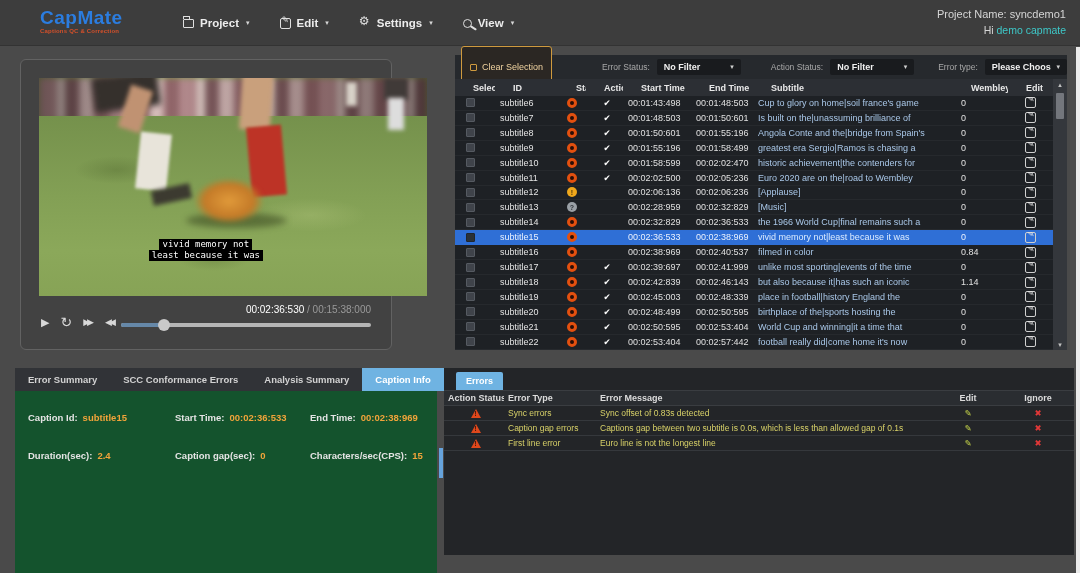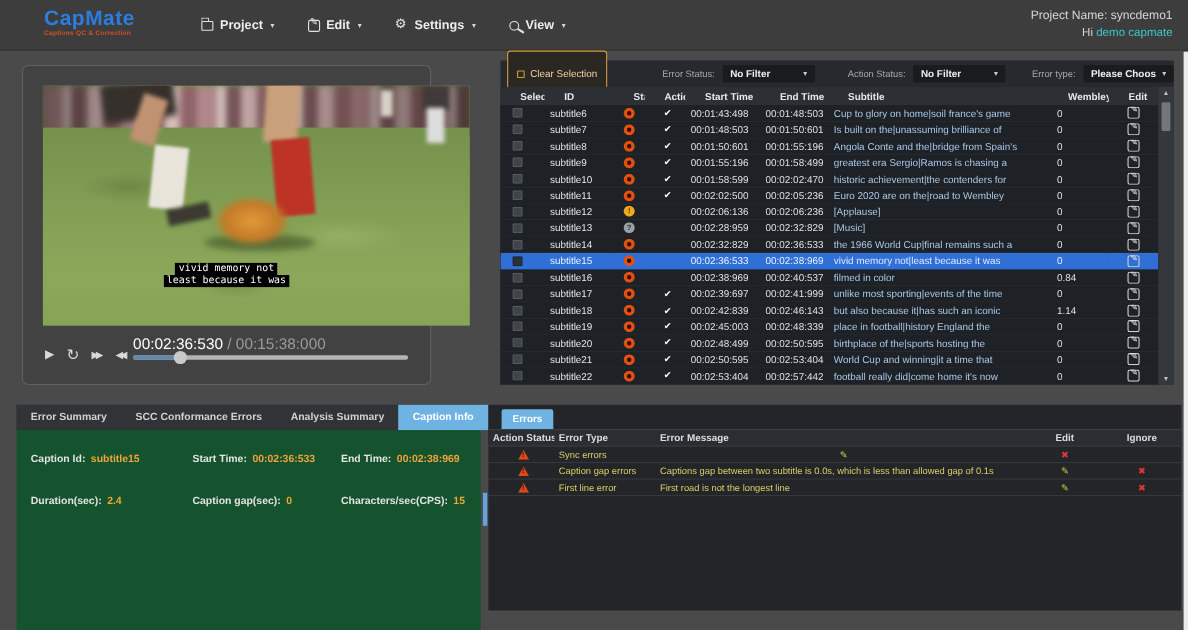--- a/index.html
+++ b/index.html
@@ -42,21 +42,21 @@
   .p1-shoe{position:absolute;left:29%;top:50%;width:10%;height:7%;background:#3c3a30;filter:blur(2px);transform:rotate(-12deg)}
   .p2-thigh{position:absolute;left:52%;top:-4%;width:8%;height:28%;background:#c9a07c;filter:blur(2px);transform:rotate(4deg)}
   .p2-sock{position:absolute;left:54%;top:22%;width:9%;height:32%;background:#bd3326;filter:blur(1.5px);transform:rotate(-5deg)}
   .ball-shadow{position:absolute;left:38%;top:62%;width:26%;height:7%;background:rgba(40,50,20,.45);filter:blur(3px);border-radius:50%}
   .ball{position:absolute;left:40%;top:46%;width:18%;height:21%;background:radial-gradient(closest-side,#e09a3a,#c47a28 70%,rgba(150,90,30,0));filter:blur(2px);border-radius:50%}
   .fp1t{position:absolute;right:5%;top:0;width:6%;height:10%;background:#403a38;filter:blur(2px)}
   .fp1{position:absolute;right:6%;top:9%;width:4%;height:15%;background:#ddd;filter:blur(2px)}
   .fp2{position:absolute;right:18%;top:2%;width:3%;height:11%;background:#d8d2c8;filter:blur(2px)}
   .vcap{position:absolute;left:10%;bottom:16%;width:66%;display:flex;flex-direction:column;align-items:center}
   .vcap span{font-family:"DejaVu Sans Mono",monospace;font-size:9px;line-height:11px;color:#fff;background:#000;padding:0 3px;white-space:nowrap}
-  .time-row{position:absolute;left:100px;right:20px;top:244px;text-align:left;font-size:14px;color:#fff}
+  .time-row{position:absolute;left:100px;right:20px;top:244px;text-align:right;font-size:10px;color:#fff}
   .time-sep,.time-total{color:#9a9a9a}
   .controls{position:absolute;left:20px;top:255px;display:flex;align-items:center;gap:11px;color:#d8d8d8}
   .ctl{font-size:11px;cursor:pointer;line-height:14px}
   .ctl-loop{font-size:14px}
   .ctl-ff,.ctl-rew{letter-spacing:-3px;font-size:9px;padding-right:3px}
   .seek{position:absolute;left:100px;right:20px;top:263px;height:4px;background:#b5b5b5;border-radius:2px;cursor:pointer}
   .seek-fill{position:absolute;left:0;top:0;bottom:0;background:#6688a8;border-radius:2px}
   .seek-thumb{position:absolute;top:-4px;width:12px;height:12px;border-radius:50%;background:#c9c9c9;cursor:grab}
 
   
@@ -561,38 +561,39 @@
           <div>Error Message</div>
           <div>Edit</div>
           <div>Ignore</div>
         </div>
       <div>
           <div class="erow egrid">
             <div class="etri-cell">
               <span class="tri"></span>
             </div>
             <div class="etype">Sync errors</div>
+            <div class="emsg">Sync offset of 0.83s detected</div>
             <div class="epencil">✎</div>
             <div class="eignore">✖</div>
           </div>
           <div class="erow egrid">
             <div class="etri-cell">
               <span class="tri"></span>
             </div>
             <div class="etype">Caption gap errors</div>
             <div class="emsg">Captions gap between two subtitle is 0.0s, which is less than allowed gap of 0.1s</div>
             <div class="epencil">✎</div>
             <div class="eignore">✖</div>
           </div>
           <div class="erow egrid">
             <div class="etri-cell">
               <span class="tri"></span>
             </div>
             <div class="etype">First line error</div>
-            <div class="emsg">First road is not the longest line</div>
+            <div class="emsg">Euro line is not the longest line</div>
             <div class="epencil">✎</div>
             <div class="eignore">✖</div>
           </div>
         </div>
     </div>
   </div>
 
   <div class="resizer"></div>
   <div class="right-strip"></div>
 </div>

